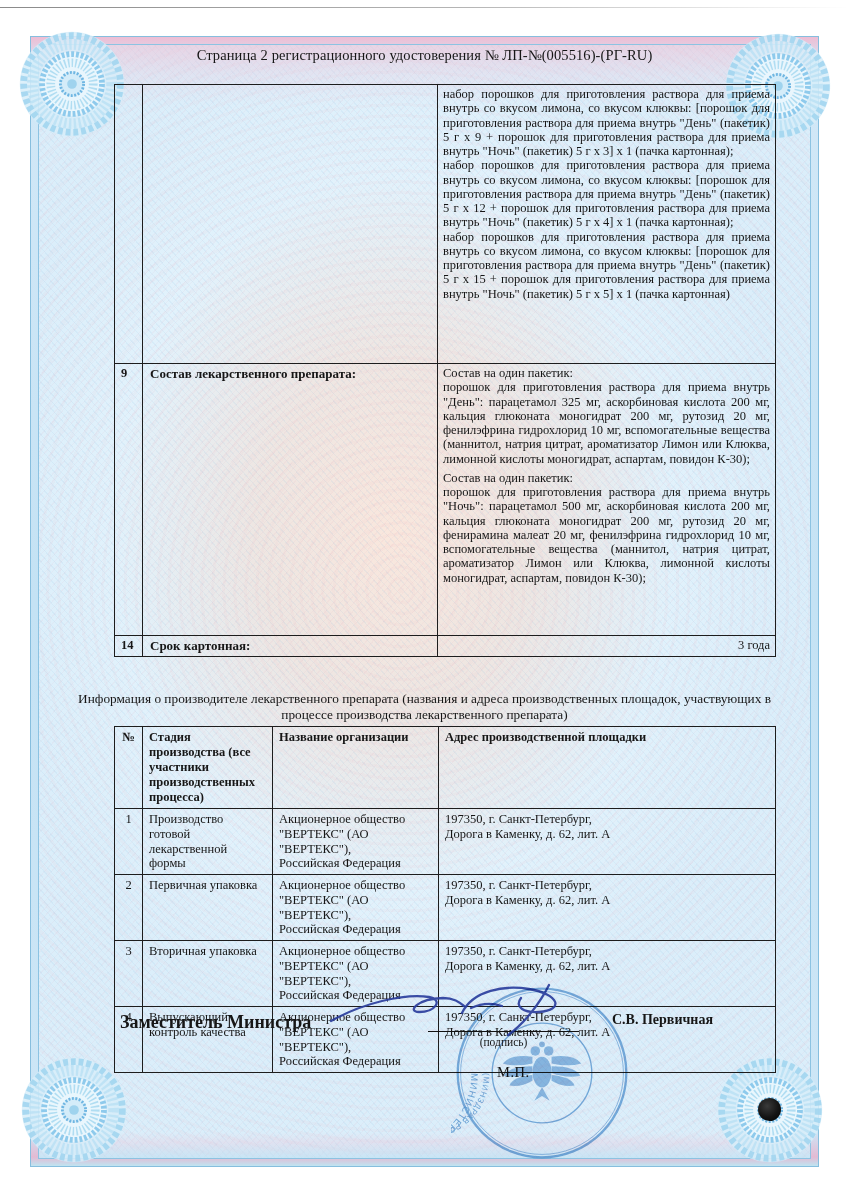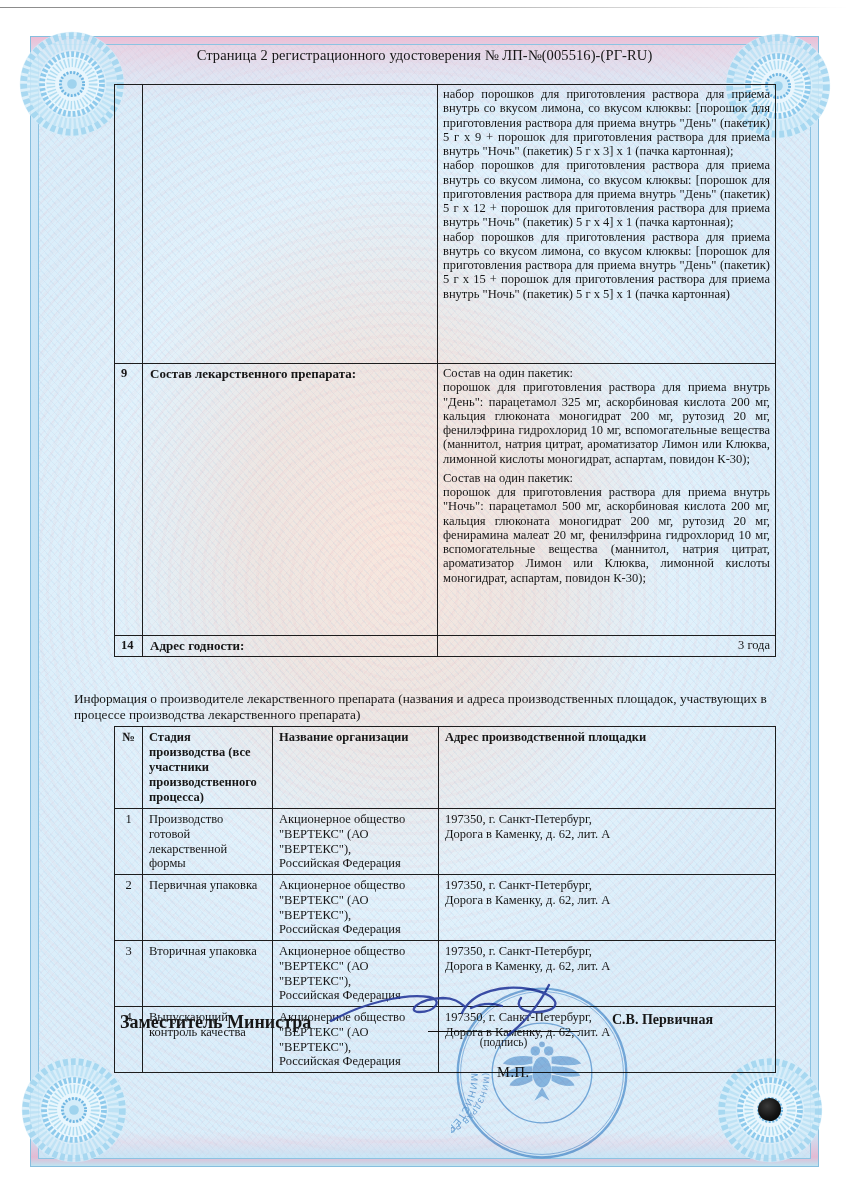--- a/index.html
+++ b/index.html
@@ -19,21 +19,21 @@
           radial-gradient(ellipse 52% 46% at 46% 44%,#f9e7dd 0%,rgba(249,231,221,0.78) 34%,rgba(228,243,252,0.9) 70%,#dbeefa 100%);}
   .cert-inner::before{content:"";position:absolute;left:0;top:0;right:0;height:60px;
         background:linear-gradient(180deg,rgba(241,192,212,0.55) 0,rgba(241,192,212,0.22) 50%,rgba(241,192,212,0) 100%);}
   .cert-inner::after{content:"";position:absolute;left:0;bottom:0;right:0;height:26px;
         background:linear-gradient(0deg,rgba(190,225,243,0.65) 0,rgba(236,190,212,0.25) 60%,rgba(236,190,212,0) 100%);}
   .rosette{position:absolute;width:116px;height:116px;pointer-events:none;}
   .punch-hole{position:absolute;left:758px;top:1098px;width:23px;height:23px;border-radius:50%;
         background:radial-gradient(circle at 40% 35%,#3a3a3a 0%,#141414 55%,#000 100%);}
   
   .doc-header{position:absolute;left:0;top:47px;width:100%;text-align:center;font-size:14.5px;letter-spacing:.1px;}
-  .info-heading{position:absolute;left:74px;top:691px;width:701px;text-align:left;font-size:13.3px;line-height:1.2;}
+  .info-heading{position:absolute;left:74px;top:691px;width:701px;text-align:center;font-size:13.3px;line-height:1.2;}
   
   table{border-collapse:collapse;table-layout:fixed;position:absolute;left:114px;width:661px;
         font-size:12.5px;line-height:1.14;}
   td,th{border:1px solid #1d1d1d;vertical-align:top;padding:2px 5px 2px 5px;box-sizing:border-box;
         background:transparent;}
   .t1{top:84px;}
   .t2{top:726px;}
   .t1 .num,.t2 .num{text-align:center;padding-left:1px;padding-right:1px;}
   .t1 .num{font-weight:bold;text-align:left;padding-left:6px;}
   .t1 .lbl{font-weight:bold;font-size:13px;padding-left:7px;padding-top:3px;}
@@ -146,39 +146,39 @@
       <td class="lbl">Состав лекарственного препарата:</td>
       <td class="val">
         <p class="plain">Состав на один пакетик:</p>
         <p>порошок для приготовления раствора для приема внутрь "День": парацетамол 325 мг, аскорбиновая кислота 200 мг, кальция глюконата моногидрат 200 мг, рутозид 20 мг, фенилэфрина гидрохлорид 10 мг, вспомогательные вещества (маннитол, натрия цитрат, ароматизатор Лимон или Клюква, лимонной кислоты моногидрат, аспартам, повидон К-30);</p>
         <p class="plain gap">Состав на один пакетик:</p>
         <p>порошок для приготовления раствора для приема внутрь "Ночь": парацетамол 500 мг, аскорбиновая кислота 200 мг, кальция глюконата моногидрат 200 мг, рутозид 20 мг, фенирамина малеат 20 мг, фенилэфрина гидрохлорид 10 мг, вспомогательные вещества (маннитол, натрия цитрат, ароматизатор Лимон или Клюква, лимонной кислоты моногидрат, аспартам, повидон К-30);</p>
       </td>
     </tr>
     <tr class="row-14">
       <td class="num">14</td>
-      <td class="lbl">Адрес годности:</td>
+      <td class="lbl">Срок картонная:</td>
       <td class="cell-center">3 года</td>
     </tr>
   </tbody>
     </table>
 
   <div class="info-heading">Информация о производителе лекарственного препарата (названия и адреса производственных площадок, участвующих в процессе производства лекарственного препарата)</div>
 
   <table class="t2">
     <colgroup>
         <col style="width:28px">
         <col style="width:130px">
         <col style="width:166px">
         <col style="width:337px">
       </colgroup>
     <tbody>
         <tr class="h-row">
       <th class="num-h">№</th>
-      <th>Стадия производства (все участники производственного процесса)</th>
+      <th>Стадия производства (все участники производственных процесса)</th>
       <th>Название организации</th>
       <th>Адрес производственной площадки</th>
     </tr>
     <tr class="d-row">
       <td class="num">1</td>
       <td class="pre">Производство готовой
 лекарственной формы</td>
       <td class="pre">Акционерное общество
 "ВЕРТЕКС" (АО "ВЕРТЕКС"),
 Российская Федерация</td>

